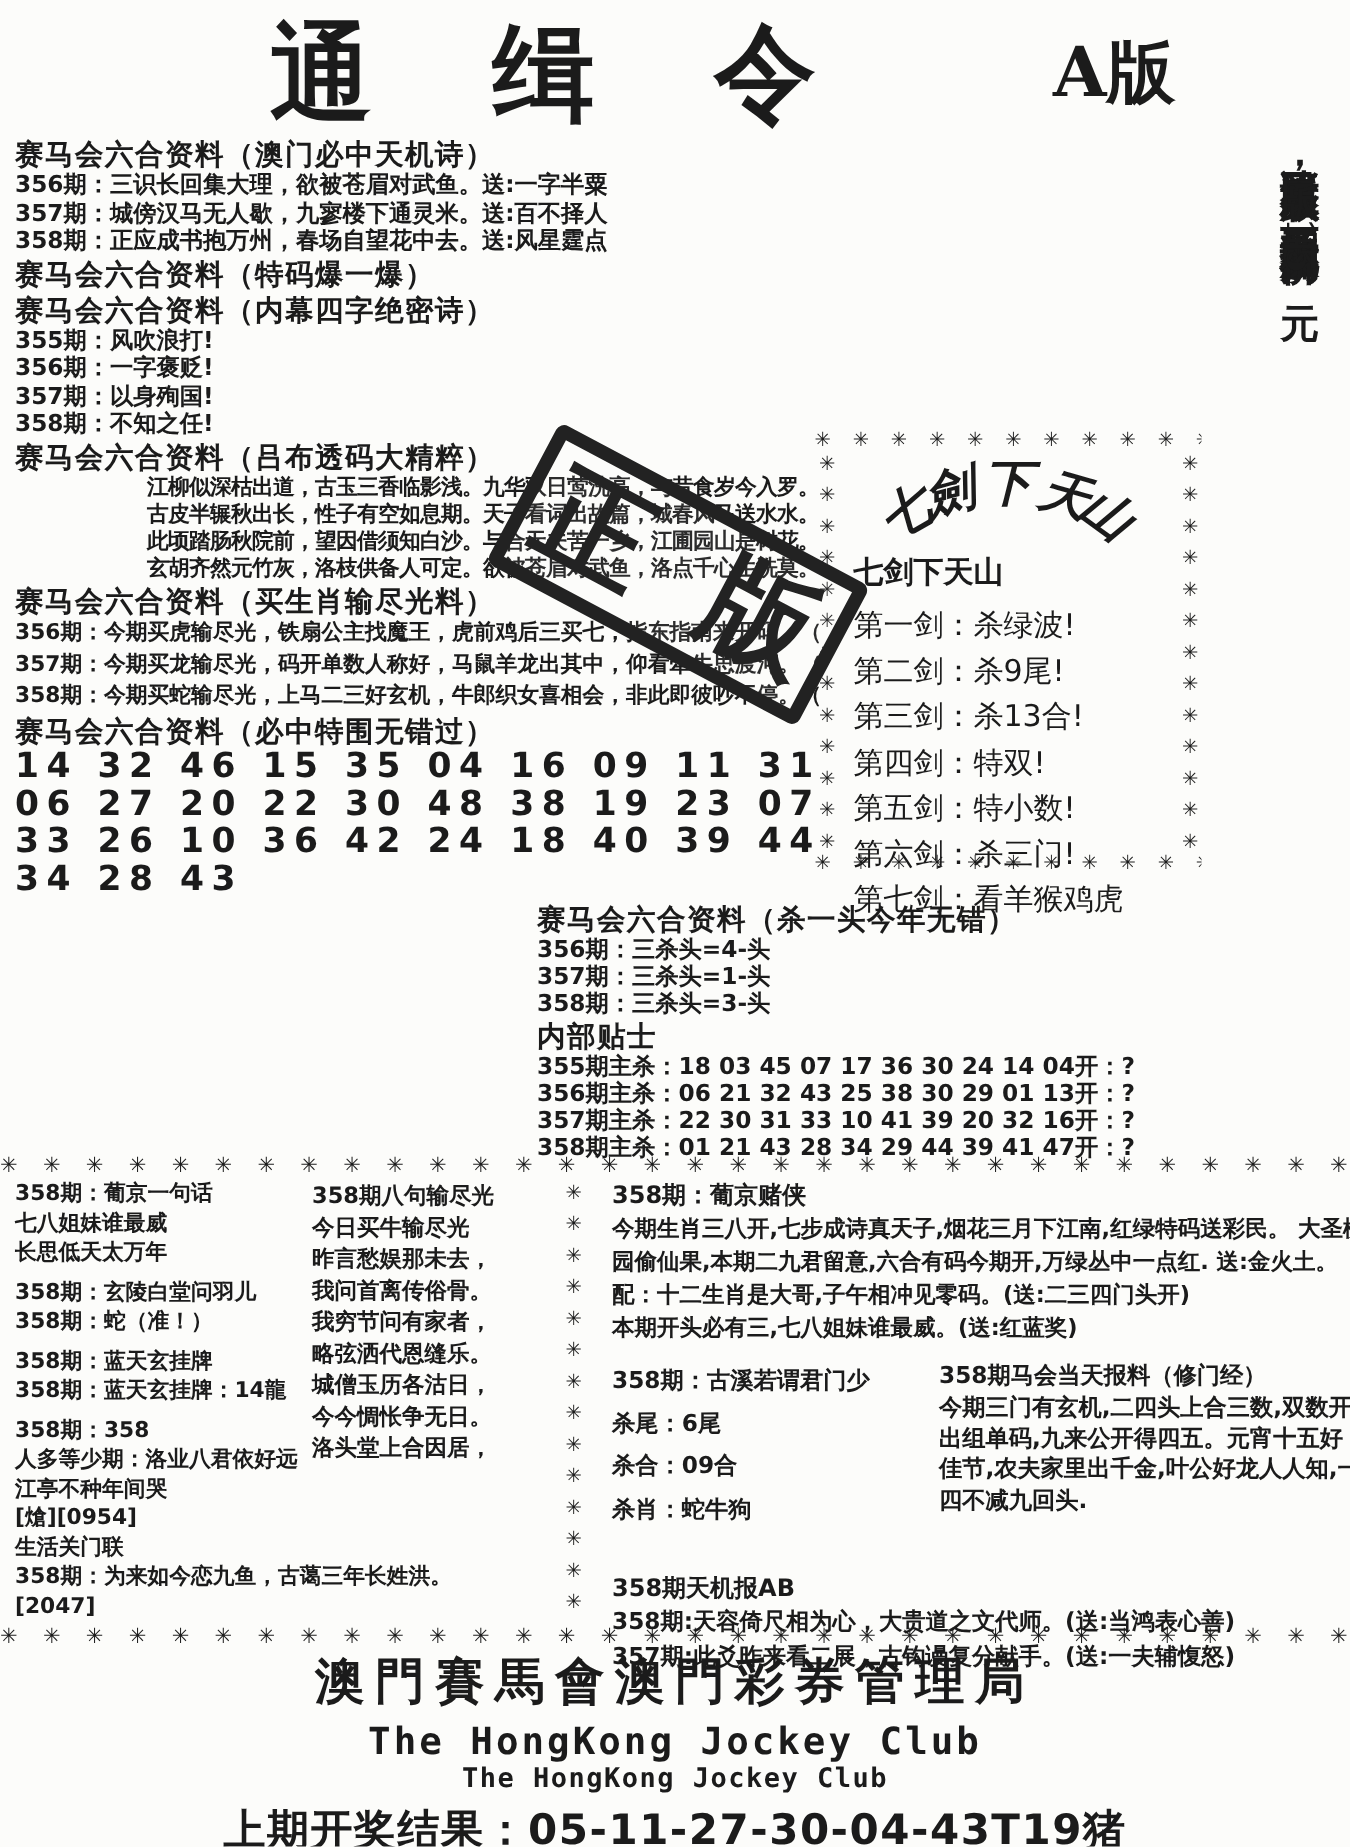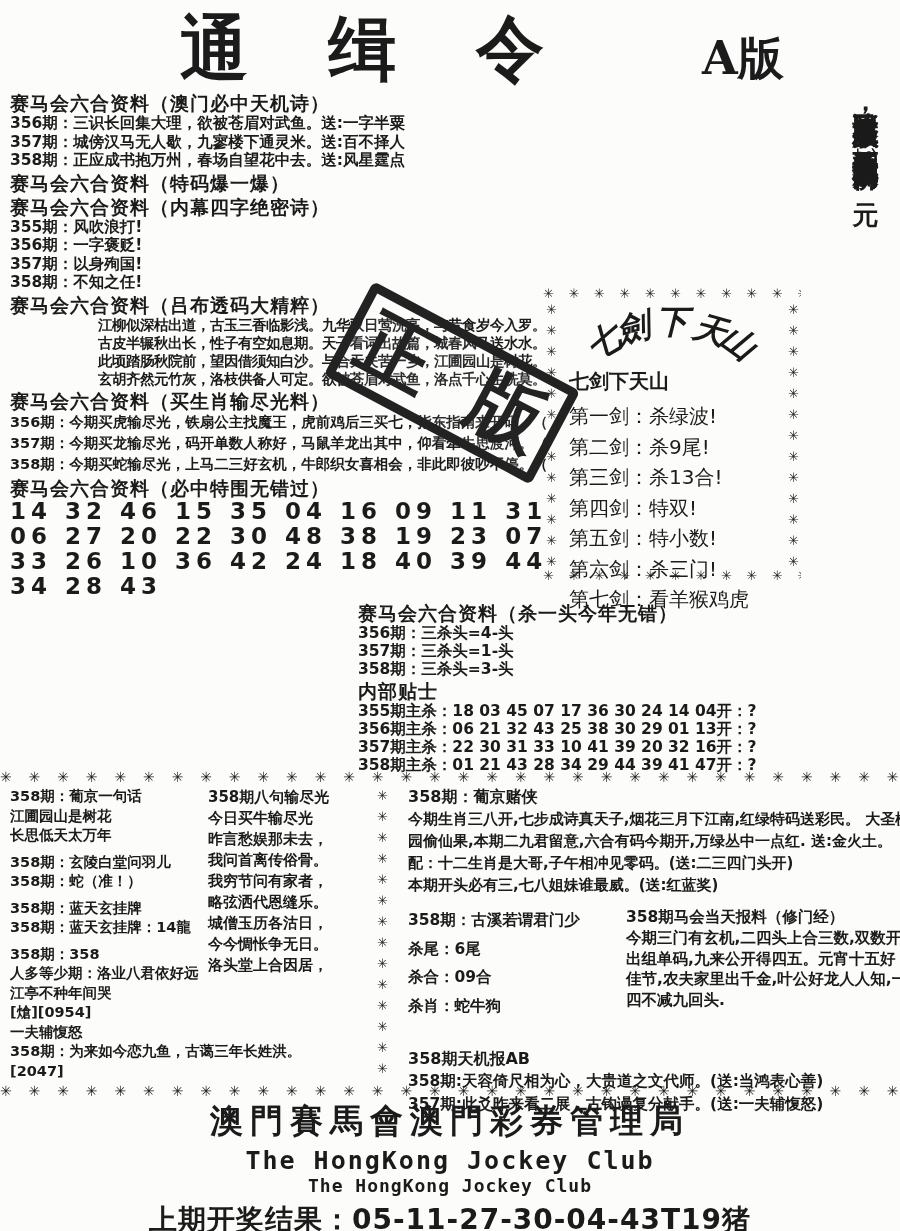--- a/index.html
+++ b/index.html
@@ -5,21 +5,21 @@
   html,body{margin:0;padding:0;}
   body{
     width:900px;height:1231px;position:relative;overflow:hidden;
     background:#fcfcfa;color:#1b1b1b;
     font-family:"DejaVu Sans",sans-serif;
   }
   .abs{position:absolute;}
   
   #title{left:180px;top:4px;font-family:"DejaVu Serif",serif;font-weight:900;
     font-size:68px;letter-spacing:80px;white-space:nowrap;transform:scaleY(1.05);}
-  #edition{left:702px;top:28px;font-family:"DejaVu Serif",serif;font-weight:900;font-size:46px;}
+  #edition{left:702px;top:18px;font-family:"DejaVu Serif",serif;font-weight:900;font-size:46px;}
   
   #side-note{right:16px;top:92px;height:676px;writing-mode:vertical-rl;
     font-size:26px;font-weight:bold;font-family:"DejaVu Serif",serif;letter-spacing:1px;}
   
   #left-col{left:10px;top:90px;width:536px;z-index:1;}
   .sec{margin-bottom:2px;}
   .sec-header{font-family:"DejaVu Serif",serif;font-weight:bold;font-size:19px;
     line-height:22px;letter-spacing:1px;margin-top:2px;white-space:nowrap;}
   .sec .line{font-weight:bold;font-size:15.5px;line-height:18.5px;white-space:nowrap;overflow:hidden;}
   .sec.s3 .line{font-size:14.5px;line-height:18px;letter-spacing:-0.5px;text-align:right;}
@@ -186,34 +186,34 @@
       <div class="line">358期主杀：01 21 43 28 34 29 44 39 41 47开：?</div>
     </div>
 </div>
 
 <div class="abs h-divider" id="divider1">✳ ✳ ✳ ✳ ✳ ✳ ✳ ✳ ✳ ✳ ✳ ✳ ✳ ✳ ✳ ✳ ✳ ✳ ✳ ✳ ✳ ✳ ✳ ✳ ✳ ✳ ✳ ✳ ✳ ✳ ✳ ✳ ✳ ✳ ✳ ✳ ✳ ✳ ✳ ✳ ✳ ✳ ✳ ✳ ✳ ✳ ✳ ✳ ✳ ✳ ✳ ✳ ✳ ✳ ✳ ✳</div>
 <div class="abs h-divider" id="divider2">✳ ✳ ✳ ✳ ✳ ✳ ✳ ✳ ✳ ✳ ✳ ✳ ✳ ✳ ✳ ✳ ✳ ✳ ✳ ✳ ✳ ✳ ✳ ✳ ✳ ✳ ✳ ✳ ✳ ✳ ✳ ✳ ✳ ✳ ✳ ✳ ✳ ✳ ✳ ✳ ✳ ✳ ✳ ✳ ✳ ✳ ✳ ✳ ✳ ✳ ✳ ✳ ✳ ✳ ✳ ✳</div>
 <div class="abs ast-v" id="v-divider">✳✳✳✳✳✳✳✳✳✳✳✳✳✳✳✳✳✳✳✳✳✳✳✳✳✳✳✳</div>
 
 <div class="abs" id="bottom-left">
     <div class="line">358期：葡京一句话</div>
-    <div class="line">江圃园山是树花</div>
+    <div class="line">七八姐妹谁最威</div>
     <div class="line">长思低天太万年</div>
     <div class="line"></div>
     <div class="line">358期：玄陵白堂问羽儿</div>
     <div class="line">358期：蛇（准！）</div>
     <div class="line"></div>
     <div class="line">358期：蓝天玄挂牌</div>
     <div class="line">358期：蓝天玄挂牌：14龍</div>
     <div class="line"></div>
     <div class="line">358期：358</div>
     <div class="line">人多等少期：洛业八君依好远</div>
     <div class="line">江亭不种年间哭</div>
     <div class="line">[熗][0954]</div>
-    <div class="line">一夫辅愎怒</div>
+    <div class="line">生活关门联</div>
     <div class="line">358期：为来如今恋九鱼，古蔼三年长姓洪。</div>
     <div class="line">[2047]</div>
   </div>
 
 <div class="abs" id="bottom-middle">
     <div class="line">358期八句输尽光</div>
     <div class="line">今日买牛输尽光</div>
     <div class="line">昨言愁娱那未去，</div>
     <div class="line">我问首离传俗骨。</div>
     <div class="line">我穷节问有家者，</div>

